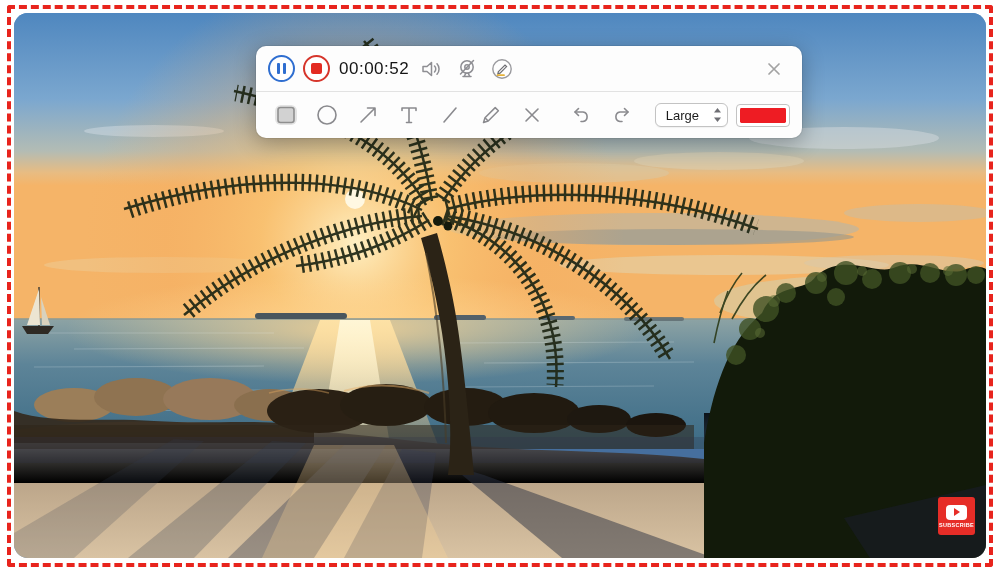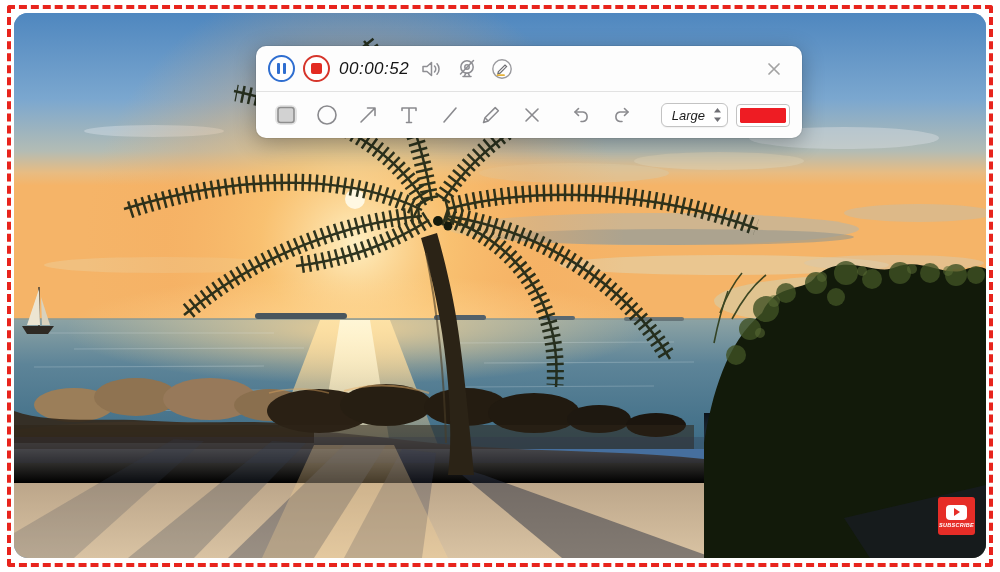--- a/index.html
+++ b/index.html
@@ -1,17 +1,17 @@
 <!DOCTYPE html>
 <html><head>
 <meta charset="utf-8">
 <style>
   * { margin:0; padding:0; box-sizing:border-box; }
   html,body { width:1000px; height:572px; background:#ffffff; font-family:"Liberation Sans", sans-serif; overflow:hidden; }
-  .page { position:absolute; inset:0; width:1000px; height:572px;font-style:italic; }
+  .page { position:absolute; inset:0; width:1000px; height:572px; }
 
   
   .region-border { position:absolute; left:7px; top:5px; right:7px; bottom:5px; border:4px dashed #e8241d; border-radius:3px; pointer-events:none; z-index:50; }
 
   
   .stage { position:absolute; left:14px; top:13px; width:972px; height:545px; border-radius:14px; overflow:hidden; background:#4f87bf; }
   .stage svg { display:block; }
 
   
   .toolbar { position:absolute; left:256px; top:46px; width:546px; height:92px; background:#fdfdfd; border-radius:10px; box-shadow:0 5px 22px rgba(0,0,0,.30), 0 0 0 1px rgba(0,0,0,.06); z-index:60; }
@@ -29,21 +29,21 @@
 
   .timer { font-size:17px; color:#151515; letter-spacing:.5px; margin:0 0 0 9px; min-width:72px; }
 
   .icon-btn { display:flex; align-items:center; justify-content:center; width:28px; height:28px; margin-left:7px; cursor:pointer; flex:0 0 auto; }
   .close-btn { margin-left:auto; }
 
   .tool-btn { display:flex; align-items:center; justify-content:center; width:28px; height:30px; margin-right:13px; cursor:pointer; flex:0 0 auto; }
   .tool-btn.first { margin-right:13px; }
   .tool-btn.undo { margin-left:8px; }
 
-  .size-select { display:flex; align-items:center; gap:8px; margin-left:auto; height:24px; padding:0 5px 0 10px; background:#fff; border:1px solid #c3c3c3; border-radius:6px; cursor:pointer; box-shadow:0 1px 1px rgba(0,0,0,.05); }
+  .size-select { display:flex; align-items:center; gap:14px; margin-left:auto; height:24px; padding:0 5px 0 10px; background:#fff; border:1px solid #c3c3c3; border-radius:6px; cursor:pointer; box-shadow:0 1px 1px rgba(0,0,0,.05); }
   .size-select .lbl { font-size:13px; color:#1b1b1b; }
 
   .swatch-btn { width:54px; height:23px; margin-left:8px; background:#fff; border:1px solid #c3c3c3; border-radius:4px; padding:3px; cursor:pointer; }
   .swatch-btn svg { display:block; width:100%; height:100%; }
 
   
   .subscribe { position:absolute; left:938px; top:497px; width:37px; height:38px; background:#e62d27; border-radius:3px; display:flex; flex-direction:column; align-items:center; justify-content:center; gap:2px; z-index:40; cursor:pointer; }
   .subscribe .yt { width:21px; height:15px; background:#ffffff; border-radius:4px; display:flex; align-items:center; justify-content:center; }
   .subscribe .yt i { display:block; width:0; height:0; border-left:6px solid #e62d27; border-top:4px solid transparent; border-bottom:4px solid transparent; margin-left:1px; }
   .subscribe .sub-label { font-size:5.5px; font-weight:bold; color:#ffffff; letter-spacing:.3px; }

